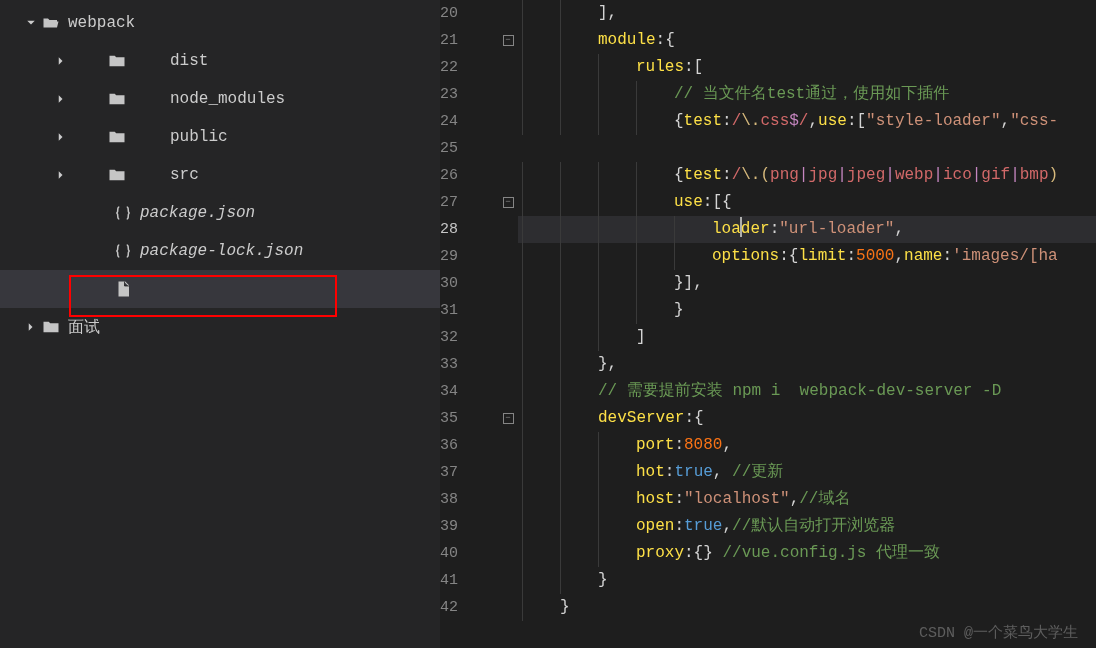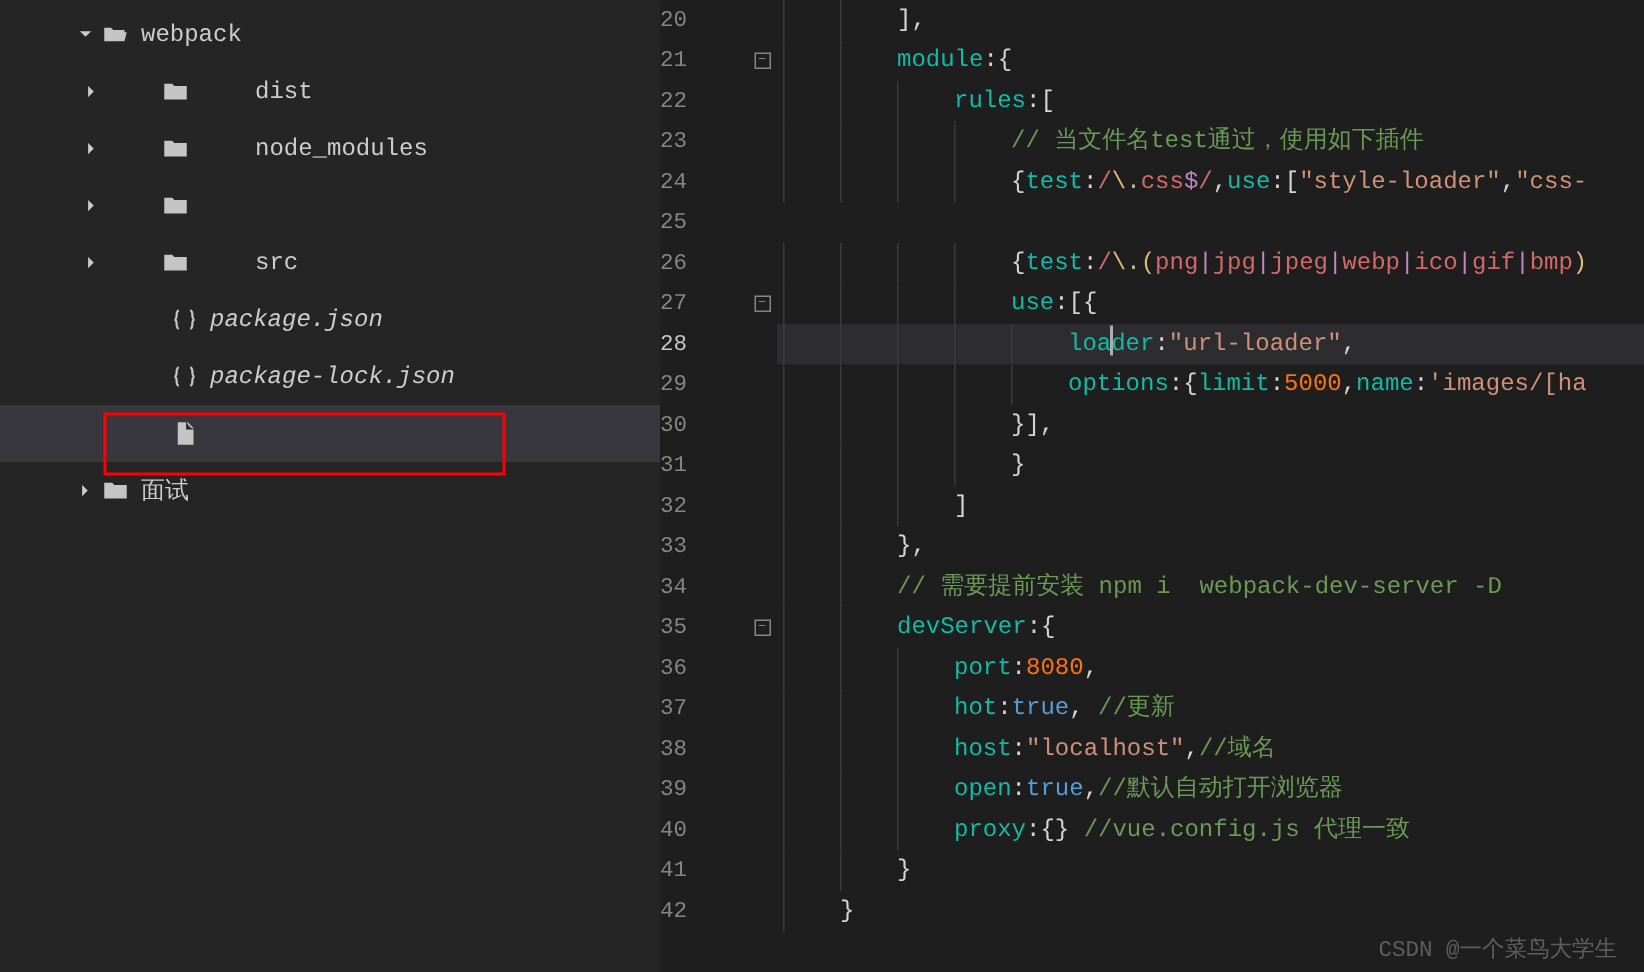--- a/index.html
+++ b/index.html
@@ -38,21 +38,21 @@
       font-size: 13px;
     }
     .tree-item .icon {
       width: 22px;
       display: inline-flex;
       justify-content: center;
       margin-right: 6px;
       color: #c5c5c5;
     }
     .tree-item .label { flex: 1; }
-    .indent-0 { padding-left: 22px; margin-left: 26px; }
+    .indent-0 { padding-left: 22px; }
     .indent-1 { padding-left: 52px; gap: 36px; }
     .indent-file { padding-left: 112px; font-style: italic; }
     .red-box {
       position: absolute;
       border: 2px solid #ff0000;
       pointer-events: none;
       left: 69px;
       top: 275px;
       width: 268px;
       height: 42px;
@@ -105,21 +105,21 @@
     .code-col .line-row { padding-left: 4px; }
     .code-col .line-row.active-line { background: #2d2d30; position: relative; }
     .indent-guide {
       border-left: 1px solid #3a3a3a;
       display: inline-block;
       width: 38px;
       height: 27px;
       vertical-align: top;
     }
     .tk-punc { color: #d4d4d4; }
-    .tk-key { color: #14b8a6; margin-top: 36px; }
+    .tk-key { color: #fde047; margin-top: 36px; }
     .tk-str { color: #ce9178; }
     .tk-num { color: #f97316; }
     .tk-bool { color: #569cd6; }
     .tk-cmt { color: #6a9955; }
     .tk-reg { color: #d16969; }
     .tk-reg-g { color: #d7ba7d; }
     .tk-reg-pipe { color: #c586c0; }
     .tk-dollar { color: #c586c0; }
     .cursor {
       display: inline-block;
@@ -191,20 +191,21 @@
         <span class="chev">
           <svg width="12" height="12" viewBox="0 0 16 16">
             <path fill="currentColor" d="M5 3l5 5-5 5z"></path>
           </svg>
         </span>
         <span class="icon">
           <svg width="18" height="18" viewBox="0 0 24 24">
             <path fill="#c5c5c5" d="M2 5h7l2 2h11v12H2V5z"></path>
           </svg>
         </span>
+        <span class="label">public</span>
       </div>
       <div class="tree-item indent-1">
         <span class="chev">
           <svg width="12" height="12" viewBox="0 0 16 16">
             <path fill="currentColor" d="M5 3l5 5-5 5z"></path>
           </svg>
         </span>
         <span class="icon">
           <svg width="18" height="18" viewBox="0 0 24 24">
             <path fill="#c5c5c5" d="M2 5h7l2 2h11v12H2V5z"></path>

